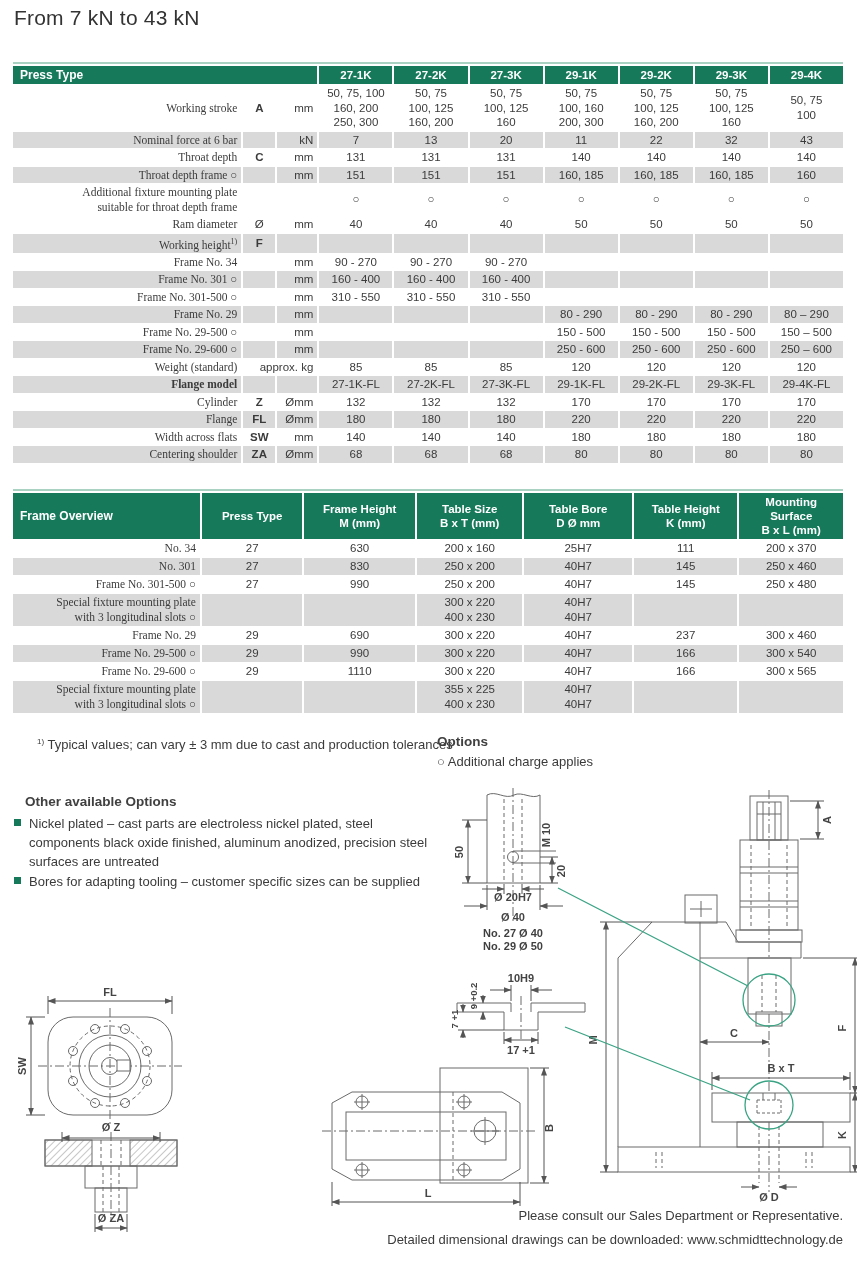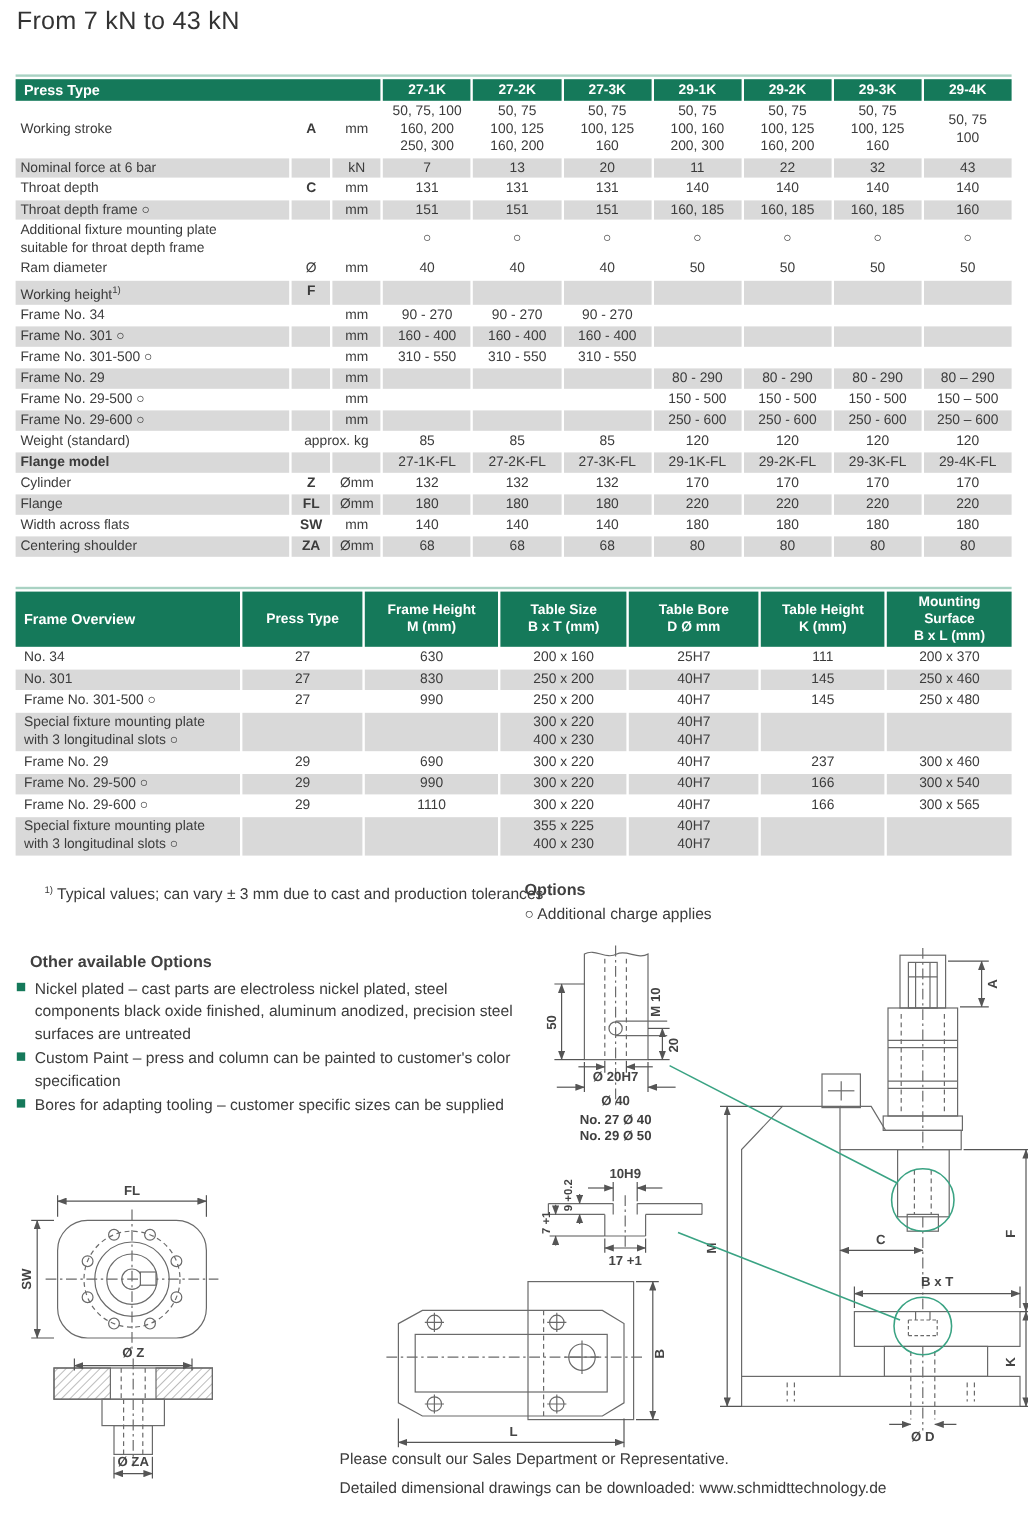--- a/index.html
+++ b/index.html
@@ -11,40 +11,40 @@
   .t1wrap{top:62px;}
   .t2wrap{top:489px;}
   .topline{height:2px;background:#a9d2c3;margin:0 0 1px 0;}
   table.dtable{border-collapse:separate;border-spacing:2px 1px;table-layout:fixed;
                width:834px;margin-left:-2px;font-size:11.5px;color:#3b3b3b;}
   table.dtable th{background:#15795a;color:#ffffff;font-weight:bold;padding:2px 4px;line-height:14px;
                   text-align:center;vertical-align:middle;}
   table.dtable th.corner{text-align:left;padding-left:7px;font-size:12px;}
   table.dtable td{padding:1px 4px;line-height:14.5px;vertical-align:middle;background:#fff;}
   tr.g td{background:#d9d9d9;}
-  td.lab{text-align:left;padding-left:6px;}
+  td.lab{text-align:right;padding-left:6px;font-family:Liberation Serif, serif;}
   td.sym{text-align:center;}
   td.sym.b{font-weight:bold;}
-  td.unit{text-align:center;}
+  td.unit{text-align:right;}
   td.val{text-align:center;}
   td.b{font-weight:bold;}
   sup{font-size:8px;}
   #t2 th .l2{font-weight:bold;}
   #t2 td.lab{padding-left:7px;}
   #t2 td{line-height:15px;}
 
   .footnote{position:absolute;left:0;top:732px;width:420px;font-size:13px;line-height:20px;
             text-align:justify;color:#3b3b3b;margin-left:37px;}
   .opts{position:absolute;left:437px;top:732px;font-size:13px;line-height:20px;}
   .opts .h, .other .h{font-weight:bold;font-size:13.5px;color:#404040;}
   .other{position:absolute;left:14px;top:792px;width:428px;font-size:13px;line-height:19px;}
   .other .h{margin-bottom:3px;margin-left:11px;}
   .opt-item{display:flex;gap:8px;margin:0 0 1px 0;}
   .sq{flex:none;width:7px;height:7px;background:#15795a;margin-top:5px;}
-  .footer{position:absolute;right:14px;top:1204px;width:560px;
+  .footer{position:absolute;right:14px;top:1204px;width:560px;text-align:right;
           font-size:13px;line-height:24px;color:#3b3b3b;}
   svg.draw{position:absolute;left:0;top:780px;}
   svg.draw text{font-family:"Liberation Sans",sans-serif;font-size:11px;fill:#444;font-weight:bold;}
   svg.draw text.sm{font-size:9.5px;}
   svg.draw text.note{font-size:11px;font-weight:bold;fill:#3f3f3f;}
 </style>
 </head>
 <body>
 
 <div class="page">
@@ -487,24 +487,20 @@
 
   <div class="other">
     <div class="h">Other available Options</div>
     <div id="otherItems">
         <div class="opt-item">
           <span class="sq"></span>
           <span class="btext">Nickel plated – cast parts are electroless nickel plated, steel components black oxide finished, aluminum anodized, precision steel surfaces are untreated</span>
         </div>
         <div class="opt-item">
           <span class="sq"></span>
-          <span class="btext">Custom Paint – press and column can be painted to customer's color specification</span>
-        </div>
-        <div class="opt-item">
-          <span class="sq"></span>
           <span class="btext">Bores for adapting tooling – customer specific sizes can be supplied</span>
         </div>
       </div>
   </div>
 
   <svg class="draw" width="857" height="489" viewBox="0 780 857 489">
     <defs>
       <marker id="ar" viewBox="0 0 8 6" refX="7.5" refY="3" markerWidth="8" markerHeight="6" orient="auto-start-reverse">
         <path d="M0,0 L8,3 L0,6 Z" fill="#555"></path>
       </marker>

